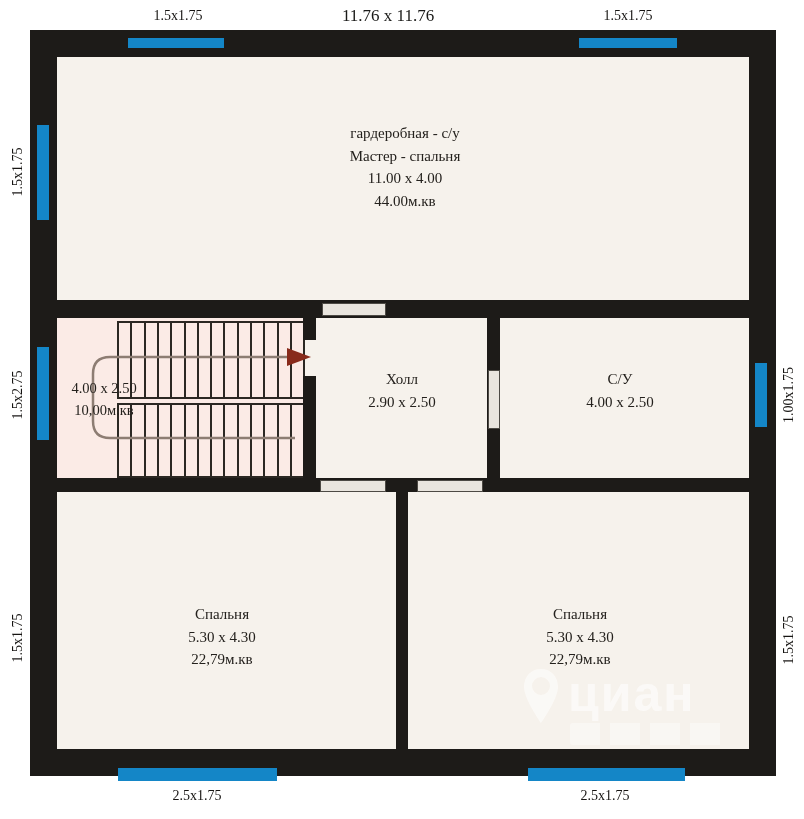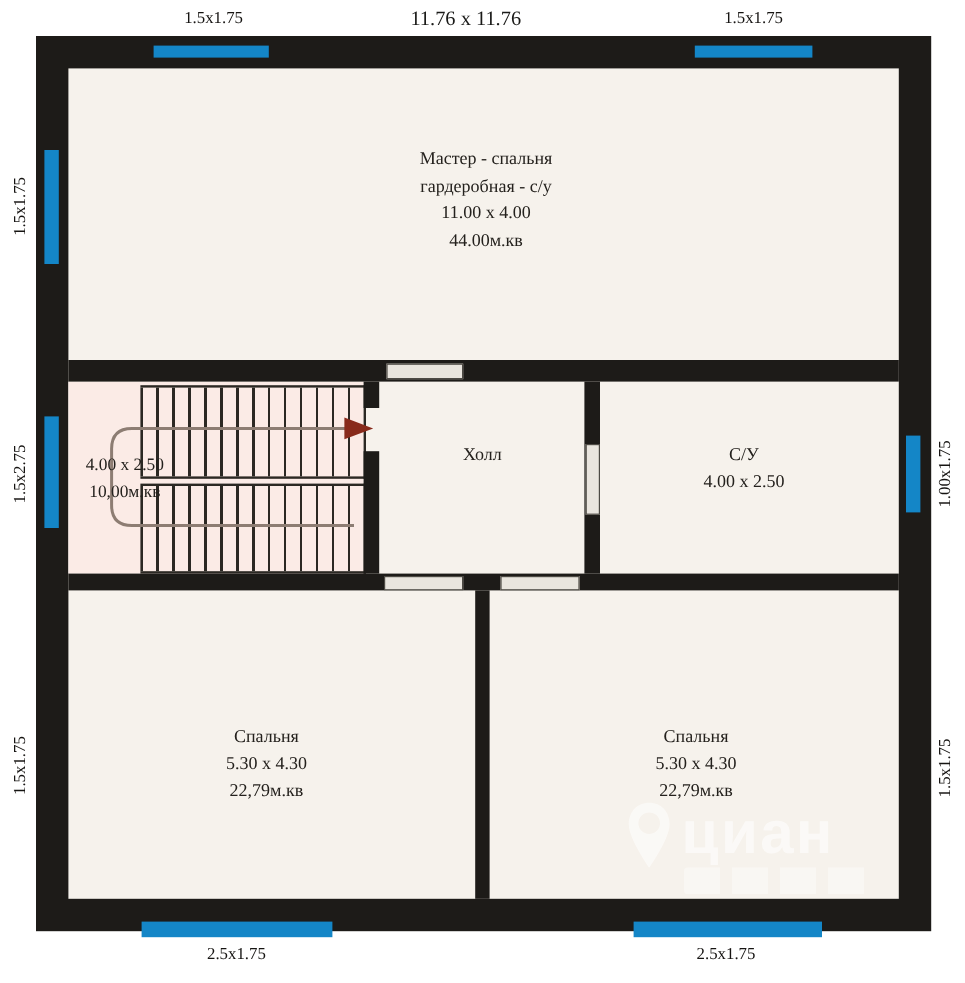--- a/index.html
+++ b/index.html
@@ -103,37 +103,38 @@
   <div class="abs window win-top-left"></div>
   <div class="abs window win-top-right"></div>
   <div class="abs window win-left-top"></div>
   <div class="abs window win-left-mid"></div>
   <div class="abs window win-right-mid"></div>
   <div class="abs window win-bottom-left"></div>
   <div class="abs window win-bottom-right"></div>
 
   <div class="abs room" style="left:57px;top:57px;width:692px;height:243px;">
     <div class="room-label" style="left:223px;top:65px;width:250px;">
+      <div>гардеробная - с/у</div>
       <div>Мастер - спальня</div>
-      <div>гардеробная - с/у</div>
       <div>11.00 x 4.00</div>
       <div>44.00м.кв</div>
     </div>
   </div>
 
   <div class="abs room" style="left:57px;top:318px;width:246px;height:160px;">
     <div class="room-label" style="left:-5px;top:60px;width:104px;font-size:14.5px;">
       <div>4.00 x 2.50</div>
       <div>10,00м.кв</div>
     </div>
   </div>
 
   <div class="abs room" style="left:316px;top:318px;width:171px;height:160px;">
     <div class="room-label" style="left:6px;top:50px;width:160px;">
       <div>Холл</div>
+      <div>2.90 x 2.50</div>
     </div>
   </div>
 
   <div class="abs room" style="left:500px;top:318px;width:287px;height:160px;">
     <div class="room-label" style="left:40px;top:50px;width:160px;">
       <div>С/У</div>
       <div>4.00 x 2.50</div>
     </div>
   </div>
 

